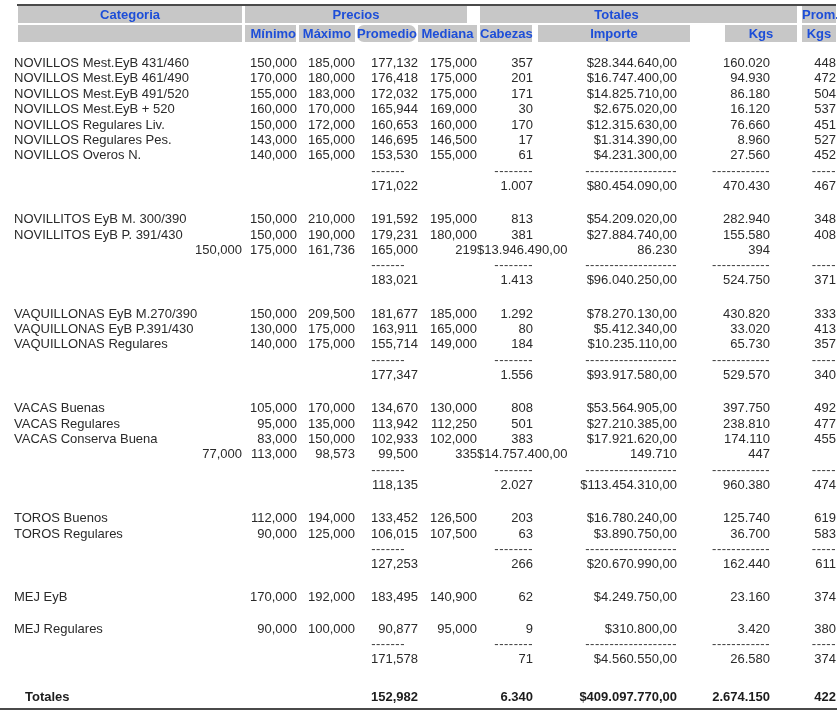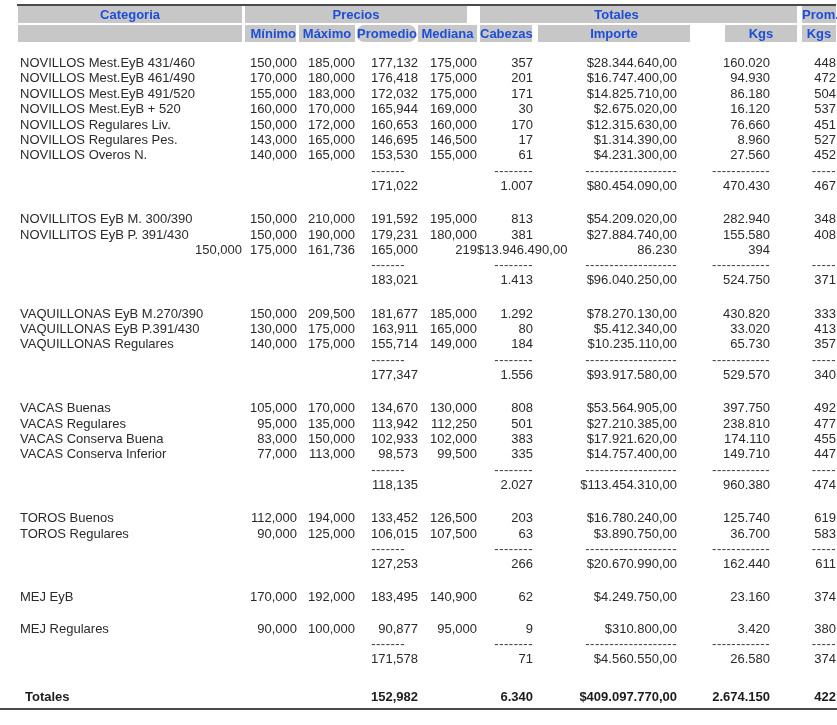--- a/index.html
+++ b/index.html
@@ -24,21 +24,21 @@
   .hc-mediana   { left:418px; width:59px; }
   .hc-cabezas   { left:480px; width:52px; }
   .hc-importe   { left:538px; width:152px; }
   .hc-kgs       { left:725px; width:72px; }
   .hc-promkgs   { left:802px; width:34px; }
   .tbody { position:absolute; left:0; top:55px; width:837px; }
   .row { display:grid; grid-template-columns:242px 55px 58px 63px 59px 56px 144px 93px 66px; }
   .row.data, .row.subtotal, .row.total { height:15.4px; line-height:15.4px; }
   .row.dashes { height:15px; line-height:15px; }
   .cell { white-space:nowrap; text-align:right; overflow:visible; }
-  .cell.c0 { text-align:left; padding-left:20px; }
+  .cell.c0 { text-align:left; padding-left:14px; }
   .dashes .cell { color:#3c3c3c; letter-spacing:0.5px; }
   .dashes .cell.c3 { padding-right:13px; }
   .total .cell { font-weight:bold; color:#1c1c1c; }
   .total .cell.c0 { padding-left:25px; }
 </style>
 </head>
 <body>
 
 <div class="screen">
   <div class="hline top"></div>
@@ -297,21 +297,20 @@
         <div class="cell c1">83,000</div>
         <div class="cell c2">150,000</div>
         <div class="cell c3">102,933</div>
         <div class="cell c4">102,000</div>
         <div class="cell c5">383</div>
         <div class="cell c6">$17.921.620,00</div>
         <div class="cell c7">174.110</div>
         <div class="cell c8">455</div>
       </div>
       <div class="row data">
-        <div class="cell c0">VACAS Conserva Inferior</div>
         <div class="cell c1">77,000</div>
         <div class="cell c2">113,000</div>
         <div class="cell c3">98,573</div>
         <div class="cell c4">99,500</div>
         <div class="cell c5">335</div>
         <div class="cell c6">$14.757.400,00</div>
         <div class="cell c7">149.710</div>
         <div class="cell c8">447</div>
       </div>
       <div class="row dashes">

